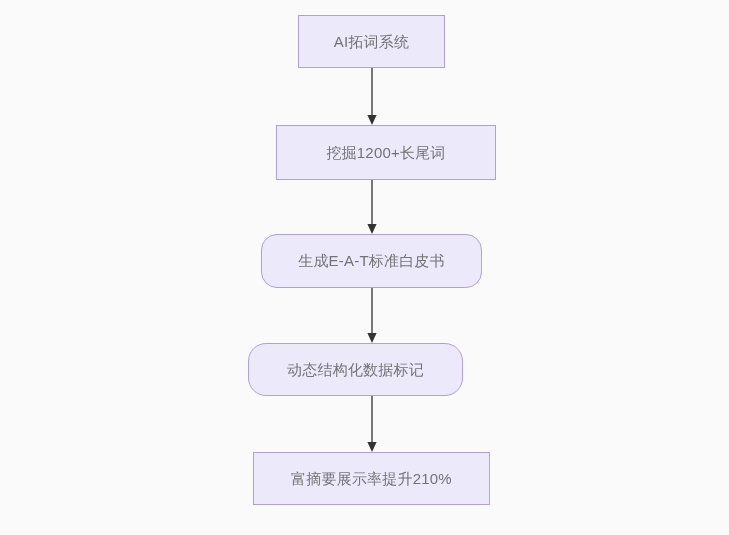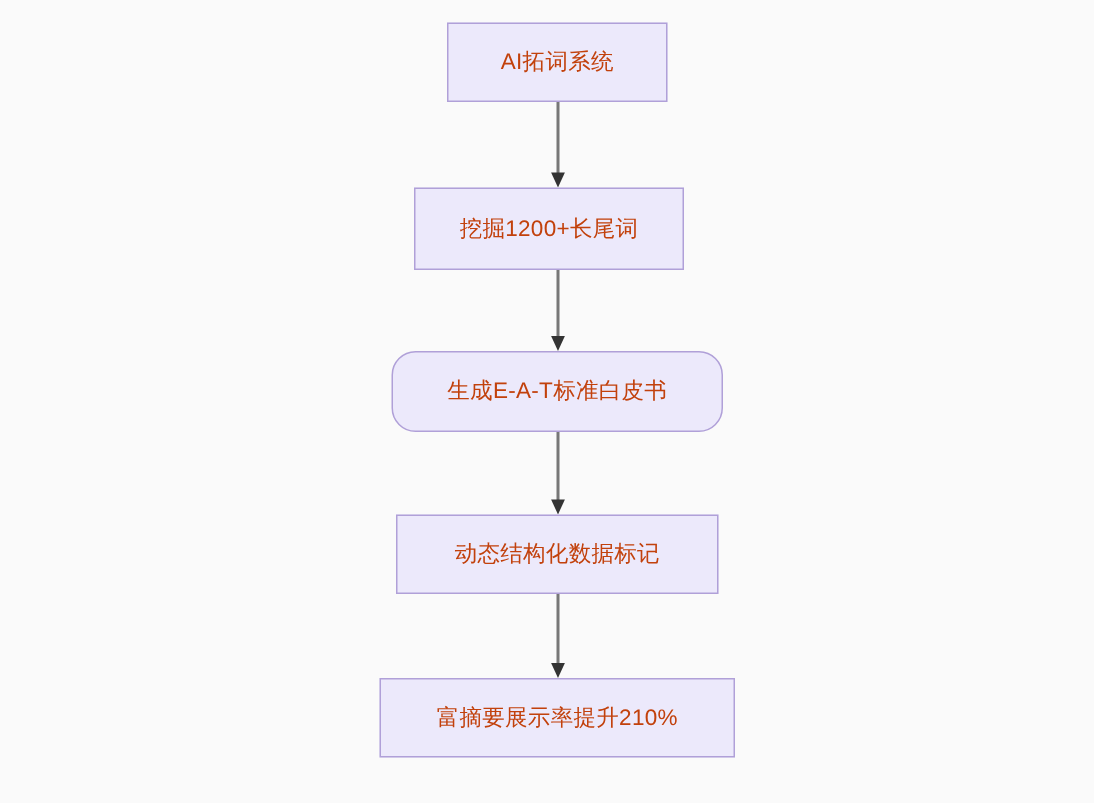--- a/index.html
+++ b/index.html
@@ -25,37 +25,37 @@
     border: 1.7px solid #b0a0d8;
     border-radius: 0;
     display: flex;
     align-items: center;
     justify-content: center;
     text-align: center;
   }
   .node-label {
     font-size: 15px;
     line-height: 1.2;
-    color: #c2410c;
+    color: #737373;
     letter-spacing: 0.2px;
     white-space: nowrap;
     user-select: none;
   }
   .edge {
     position: absolute;
   }
   .edge svg {
     display: block;
     overflow: visible;
   }
   
   .node-0 { left: 298px; top: 15px;  width: 147px; height: 53px; }
-  .node-1 { left: 276px; top: 125px; width: 180px; height: 55px; }
+  .node-1 { left: 276px; top: 125px; width: 220px; height: 55px; }
   .node-2 { left: 261px; top: 234px; width: 221px; height: 54px; border-radius: 16px; }
-  .node-3 { left: 264px; top: 343px; width: 215px; height: 53px; }
+  .node-3 { left: 248px; top: 343px; width: 215px; height: 53px; border-radius: 18px; }
   .node-4 { left: 253px; top: 452px; width: 237px; height: 53px; align-items: center; }
   
   .edge-0 { left: 361px; top: 68px;  width: 22px; height: 57px; }
   .edge-1 { left: 361px; top: 180px; width: 22px; height: 54px; }
   .edge-2 { left: 361px; top: 288px; width: 22px; height: 55px; }
   .edge-3 { left: 361px; top: 396px; width: 22px; height: 56px; }
 </style>
 </head>
 <body>
 

